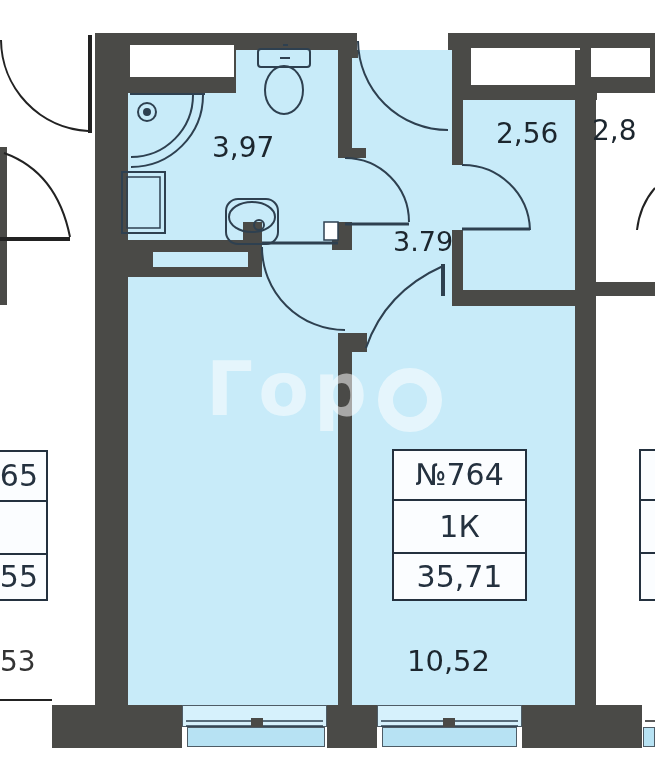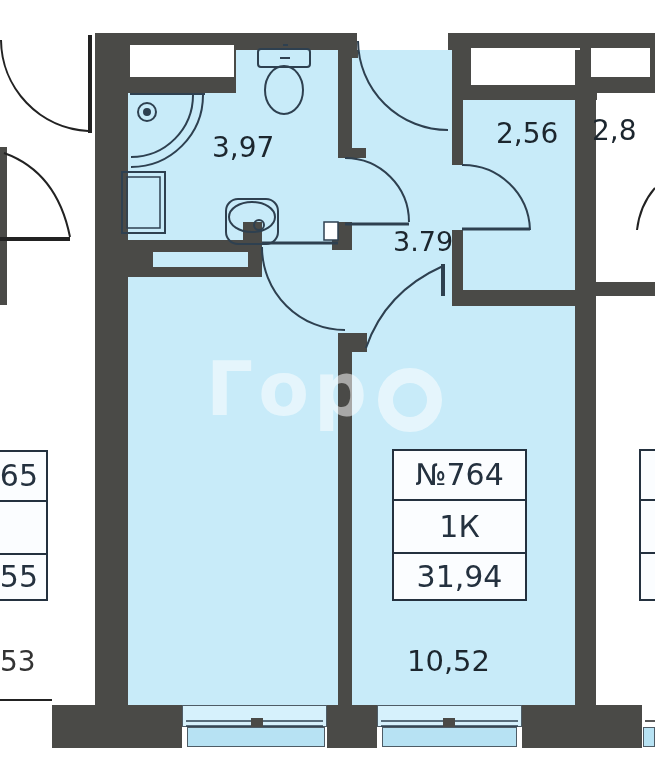--- a/index.html
+++ b/index.html
@@ -163,21 +163,21 @@
       <g stroke="#222">
         <path d="M 0 700 H 52" stroke-width="2"></path>
         <path d="M 645 721 H 655" stroke-width="1.5"></path>
       </g>
     </g>
   </svg>
 
   <div class="info-box" style="left:392px;top:449px;width:135px;height:152px;">
     <div class="cell b" style="height:48px;">№764</div>
     <div class="cell b" style="height:51px;">1К</div>
-    <div class="cell" style="flex:1;">31,94</div>
+    <div class="cell" style="flex:1;">35,71</div>
   </div>
 
   <div class="info-box" style="left:-32px;top:450px;width:80px;height:151px;">
     <div class="cell b" style="height:48px;justify-content:flex-end;padding-right:8px;">65</div>
     <div class="cell b" style="height:51px;"></div>
     <div class="cell" style="flex:1;justify-content:flex-end;padding-right:8px;">55</div>
   </div>
 
   <div class="info-box" style="left:639px;top:449px;width:40px;height:152px;">
     <div class="cell b" style="height:48px;"></div>

